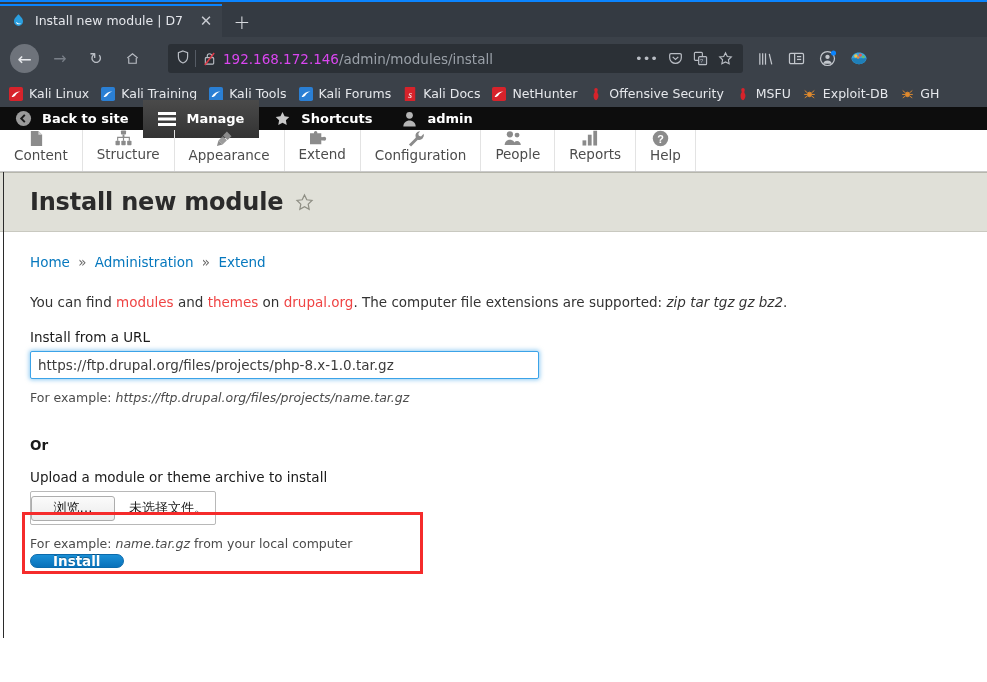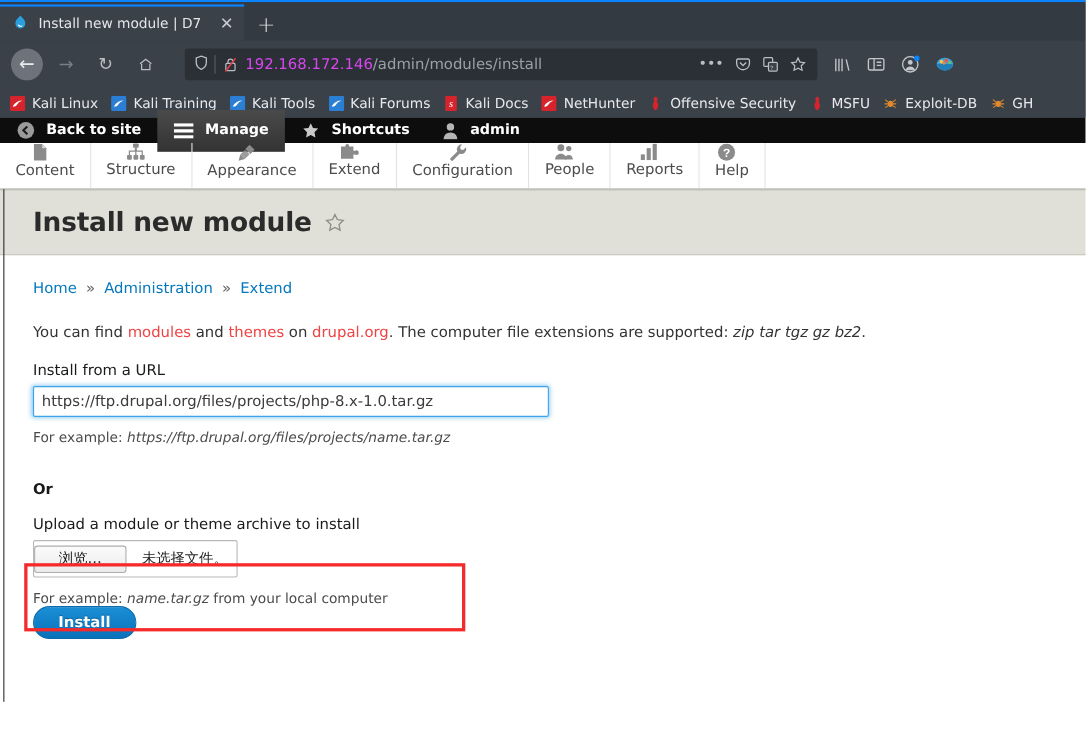--- a/index.html
+++ b/index.html
@@ -119,21 +119,21 @@
   #breadcrumb a { color: #0678be; text-decoration: none; }
   #breadcrumb .sep { color: #666; margin: 0 4px; }
 
   #intro { font-size: 13.5px; color: #333; margin-bottom: 19px; }
   #intro a { color: #ef4444; text-decoration: none; }
   #intro em { font-style: italic; }
 
   .flabel { font-size: 13.5px; font-weight: normal; color: #1a1a1a; margin-bottom: 6px; display: block; }
 
   #url-field {
-    width: 469px; height: 28px;
+    width: 509px; height: 28px;
     border: 1px solid #3ba3e8; border-radius: 2px;
     background: #fff; color: #3c3c3c; font-size: 13.5px;
     padding: 3px 7px; outline: none;
     box-shadow: 0 0 4px 1px rgba(59,163,232,0.55);
     font-family: "DejaVu Sans", "Liberation Sans", sans-serif;
     position: relative; z-index: 2;
   }
 
   #redbox {
     position: absolute; left: 22px; top: 340px;
@@ -155,21 +155,21 @@
     height: 25px; min-width: 84px; padding: 0 10px;
     border: 1px solid #adadad; border-radius: 3px;
     background: linear-gradient(#fbfbfb, #ebebeb);
     color: #1a1a1a; font-size: 13px;
     display: flex; align-items: center; justify-content: center;
     font-family: "DejaVu Sans", "Liberation Sans", sans-serif;
   }
   #nofile { margin-left: 14px; font-size: 13px; color: #1a1a1a; }
 
   #install-btn {
-    height: 30px; padding: 0 22px;
+    height: 14px; padding: 0 22px;
     background: linear-gradient(#1a8fd6, #0971ba);
     border: 1px solid #0b6aab; border-radius: 15px;
     color: #fff; font-size: 13.5px; font-weight: bold;
     display: inline-flex; align-items: center; justify-content: center;
     text-shadow: 0 -1px 0 rgba(0,0,0,0.3);
     font-family: "DejaVu Sans", "Liberation Sans", sans-serif;
   }
 </style>
 </head>
 <body>

